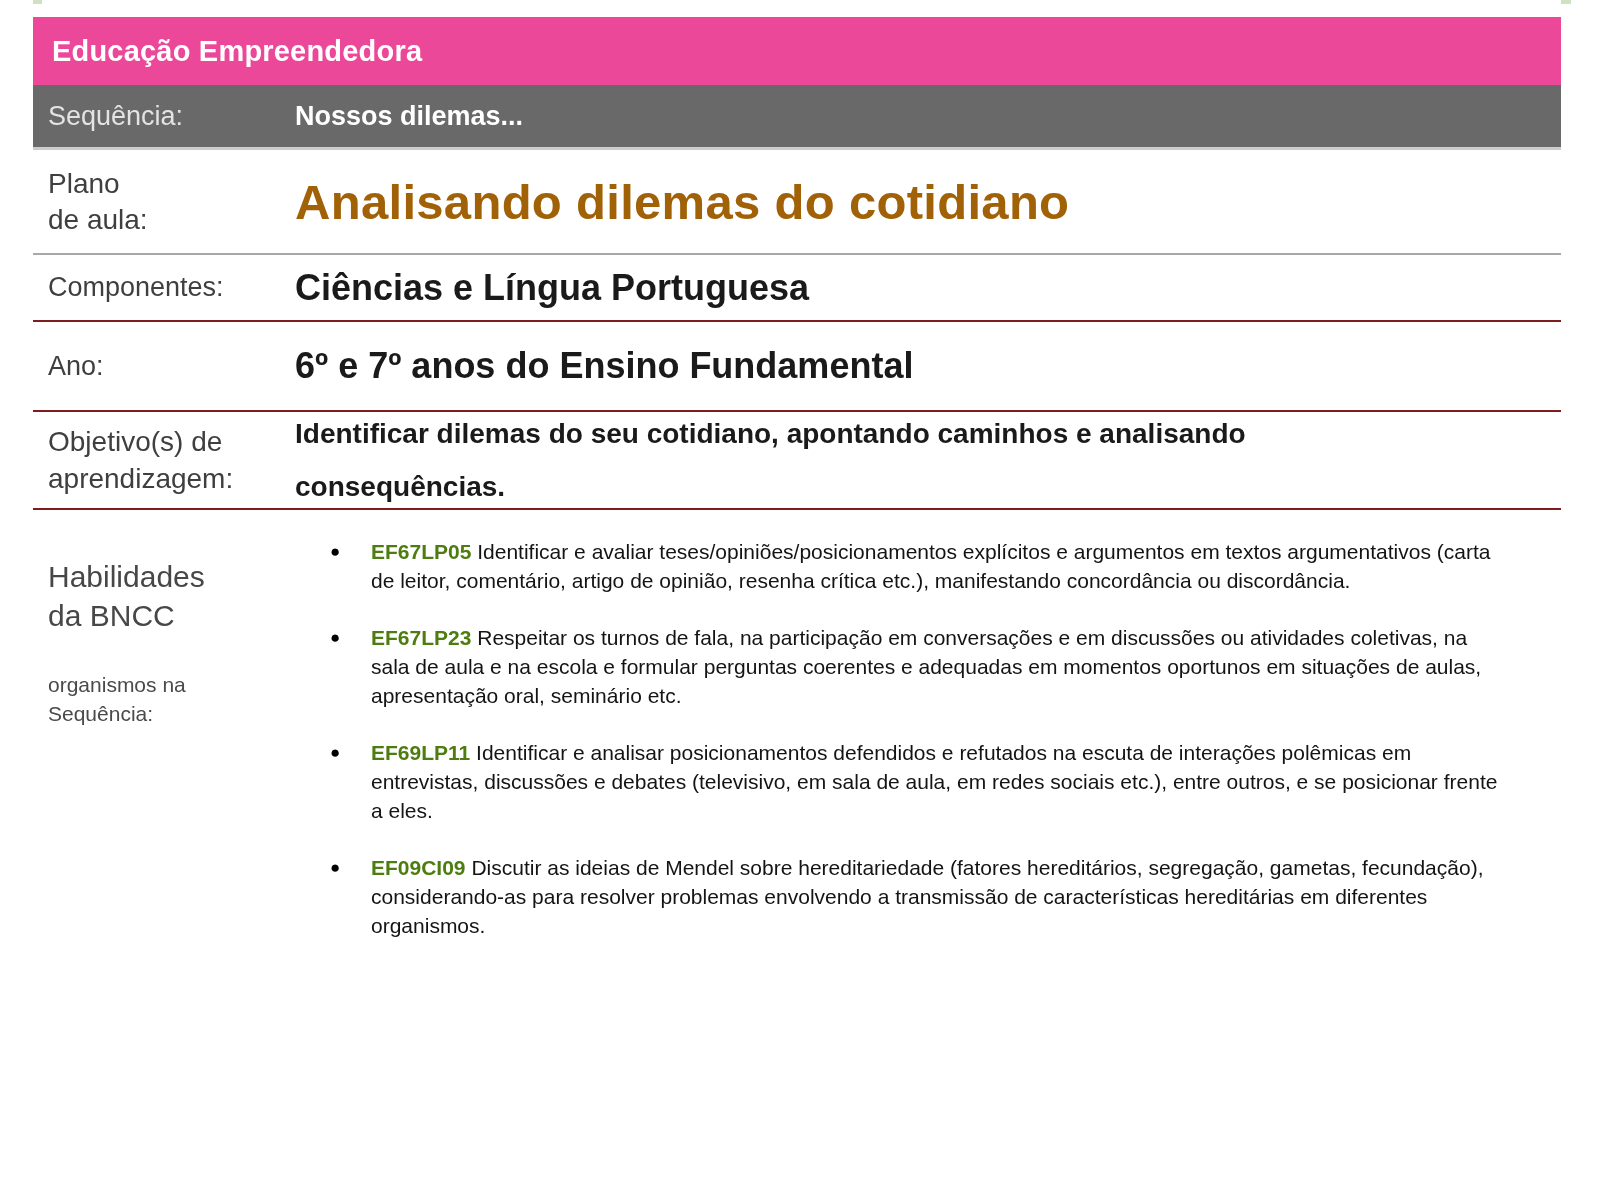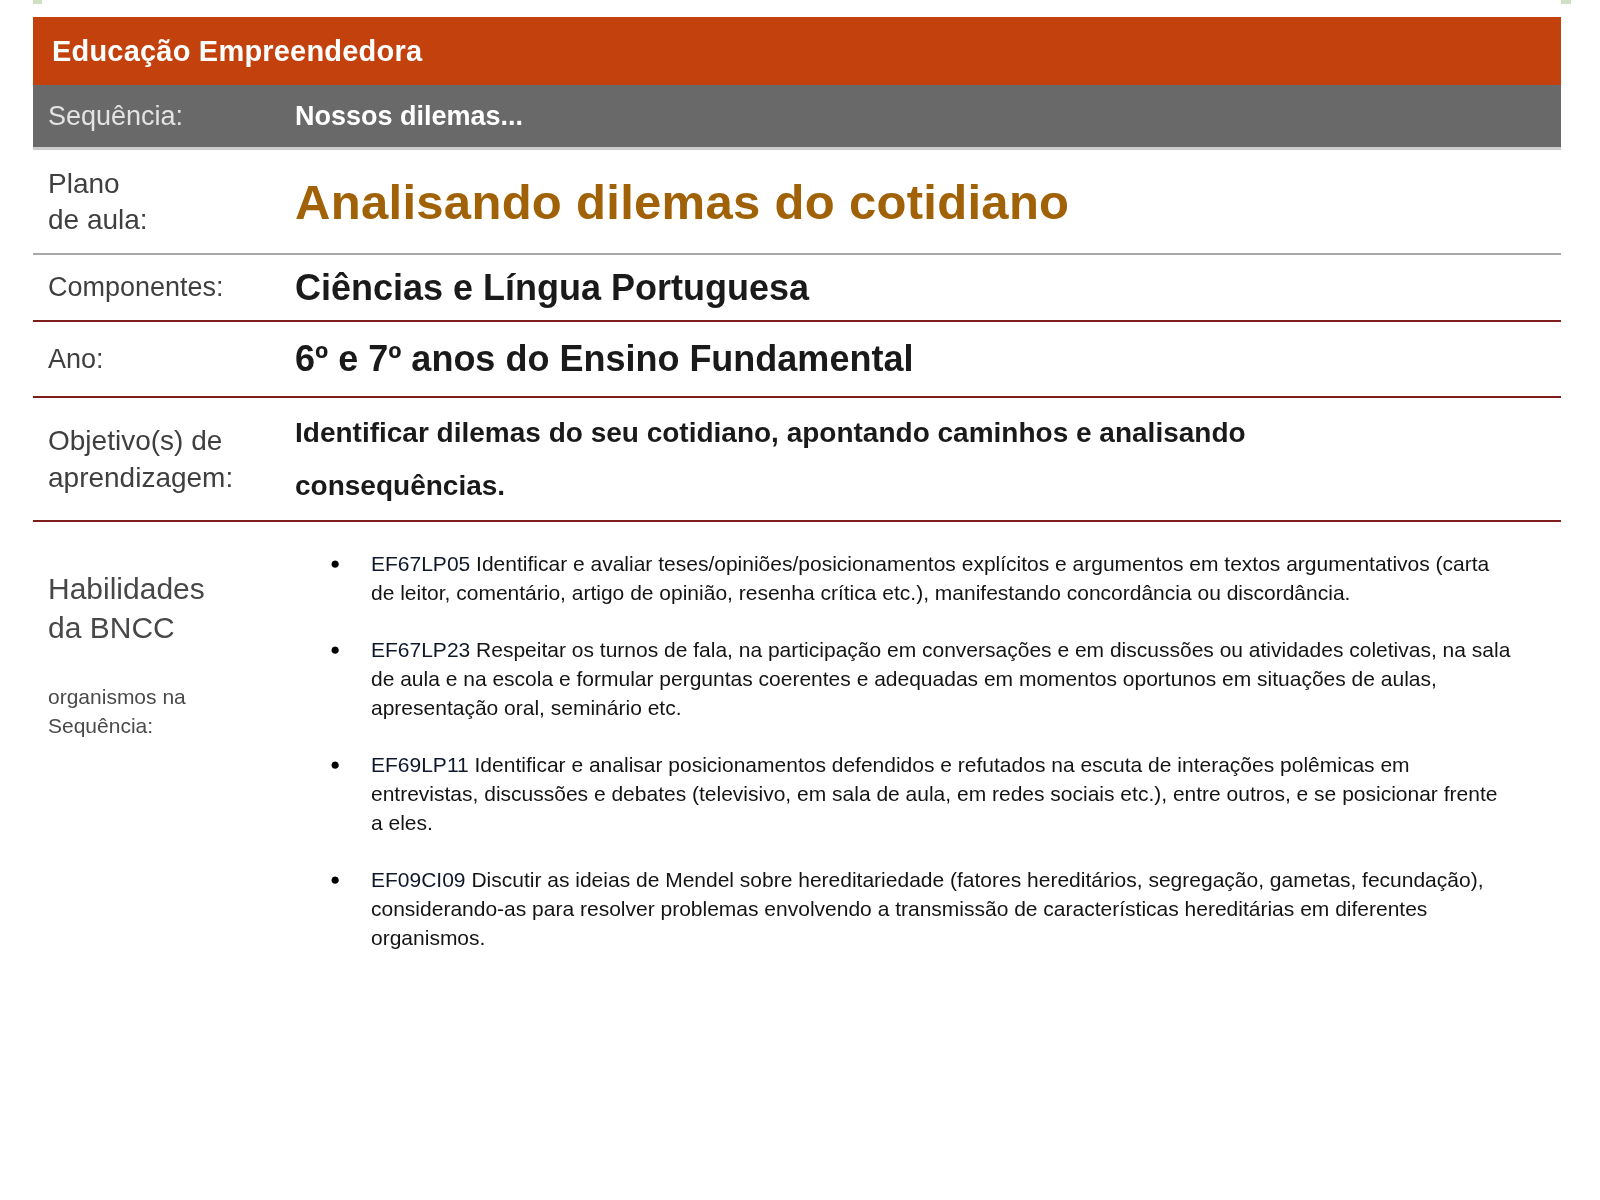--- a/index.html
+++ b/index.html
@@ -4,53 +4,53 @@
 <style>
   html,body{margin:0;padding:0;background:#ffffff;}
   body{width:1600px;height:1200px;position:relative;overflow:hidden;
        font-family:"Liberation Sans","DejaVu Sans",sans-serif;color:#141414;}
   .doc{position:absolute;left:33px;top:0;width:1528px;}
 
   .artifact{position:absolute;top:0;height:4px;background:#cfe0c3;}
   .artifact.left{left:33px;width:9px;}
   .artifact.right{left:1561px;width:10px;}
 
-  .banner{margin-top:17px;height:68px;background:#c2410c;display:flex;align-items:center;
+  .banner{margin-top:17px;height:68px;background:#ec4899;display:flex;align-items:center;
           padding-left:19px;box-sizing:border-box;}
   .banner .t{color:#ffffff;font-size:29px;font-weight:bold;letter-spacing:.2px;}
 
   .seqbar{height:65px;background:#696969;display:flex;align-items:center;
           padding-left:15px;box-sizing:border-box;border-bottom:3px solid #cccccc;}
   .seqbar .lab{width:247px;flex:0 0 247px;color:#e3e3e3;font-size:27px;}
   .seqbar .val{color:#ffffff;font-size:27px;font-weight:bold;}
 
   .row{display:flex;padding-left:15px;box-sizing:border-box;border-bottom:2px solid #7f1d1d;}
   .row .lab{width:247px;flex:0 0 247px;color:#3f3f3f;font-size:27px;white-space:pre-line;}
   .row .val{color:#1a1a1a;font-size:36px;font-weight:bold;}
 
   .row-plano{height:105px;align-items:center;border-bottom:2px solid #a8a8a8;}
   .row-plano .lab{font-size:28px;line-height:36px;}
   .row-plano .val{font-size:49px;font-weight:800;color:#a16207;letter-spacing:.3px;}
 
   .row-comp{height:67px;align-items:center;}
-  .row-ano{height:76px;align-items:center;}
+  .row-ano{height:90px;align-items:center;}
 
-  .row-obj{height:124px;align-items:center;}
+  .row-obj{height:98px;align-items:center;}
   .row-obj .lab{line-height:37px;font-size:28px;}
   .row-obj .val{font-size:28px;line-height:53px;max-width:1160px;}
 
   .row-hab{border-bottom:none;padding-top:16px;align-items:flex-start;}
   .hab-label .big{color:#474747;font-size:30px;line-height:39px;white-space:pre-line;}
   .hab-label .small{color:#4a4a4a;font-size:21px;line-height:29px;white-space:pre-line;margin-top:4px;}
 
   ul.skills{list-style:none;margin:0;padding:0;padding-top:11px;}
   ul.skills li{display:flex;margin-bottom:28px;}
   ul.skills .dot{flex:0 0 41px;margin-left:35px;font-size:17px;line-height:29px;color:#000;}
   ul.skills .li-text{margin:0;font-size:21px;line-height:29px;max-width:1140px;color:#141414;}
-  ul.skills .li-text b{font-weight:normal;color:#0f172a;}
+  ul.skills .li-text b{font-weight:bold;color:#4d7c0f;}
 </style>
 </head>
 <body>
 
 <div class="artifact left"></div>
 <div class="artifact right"></div>
 
 <div class="doc">
 
   <div class="banner">

